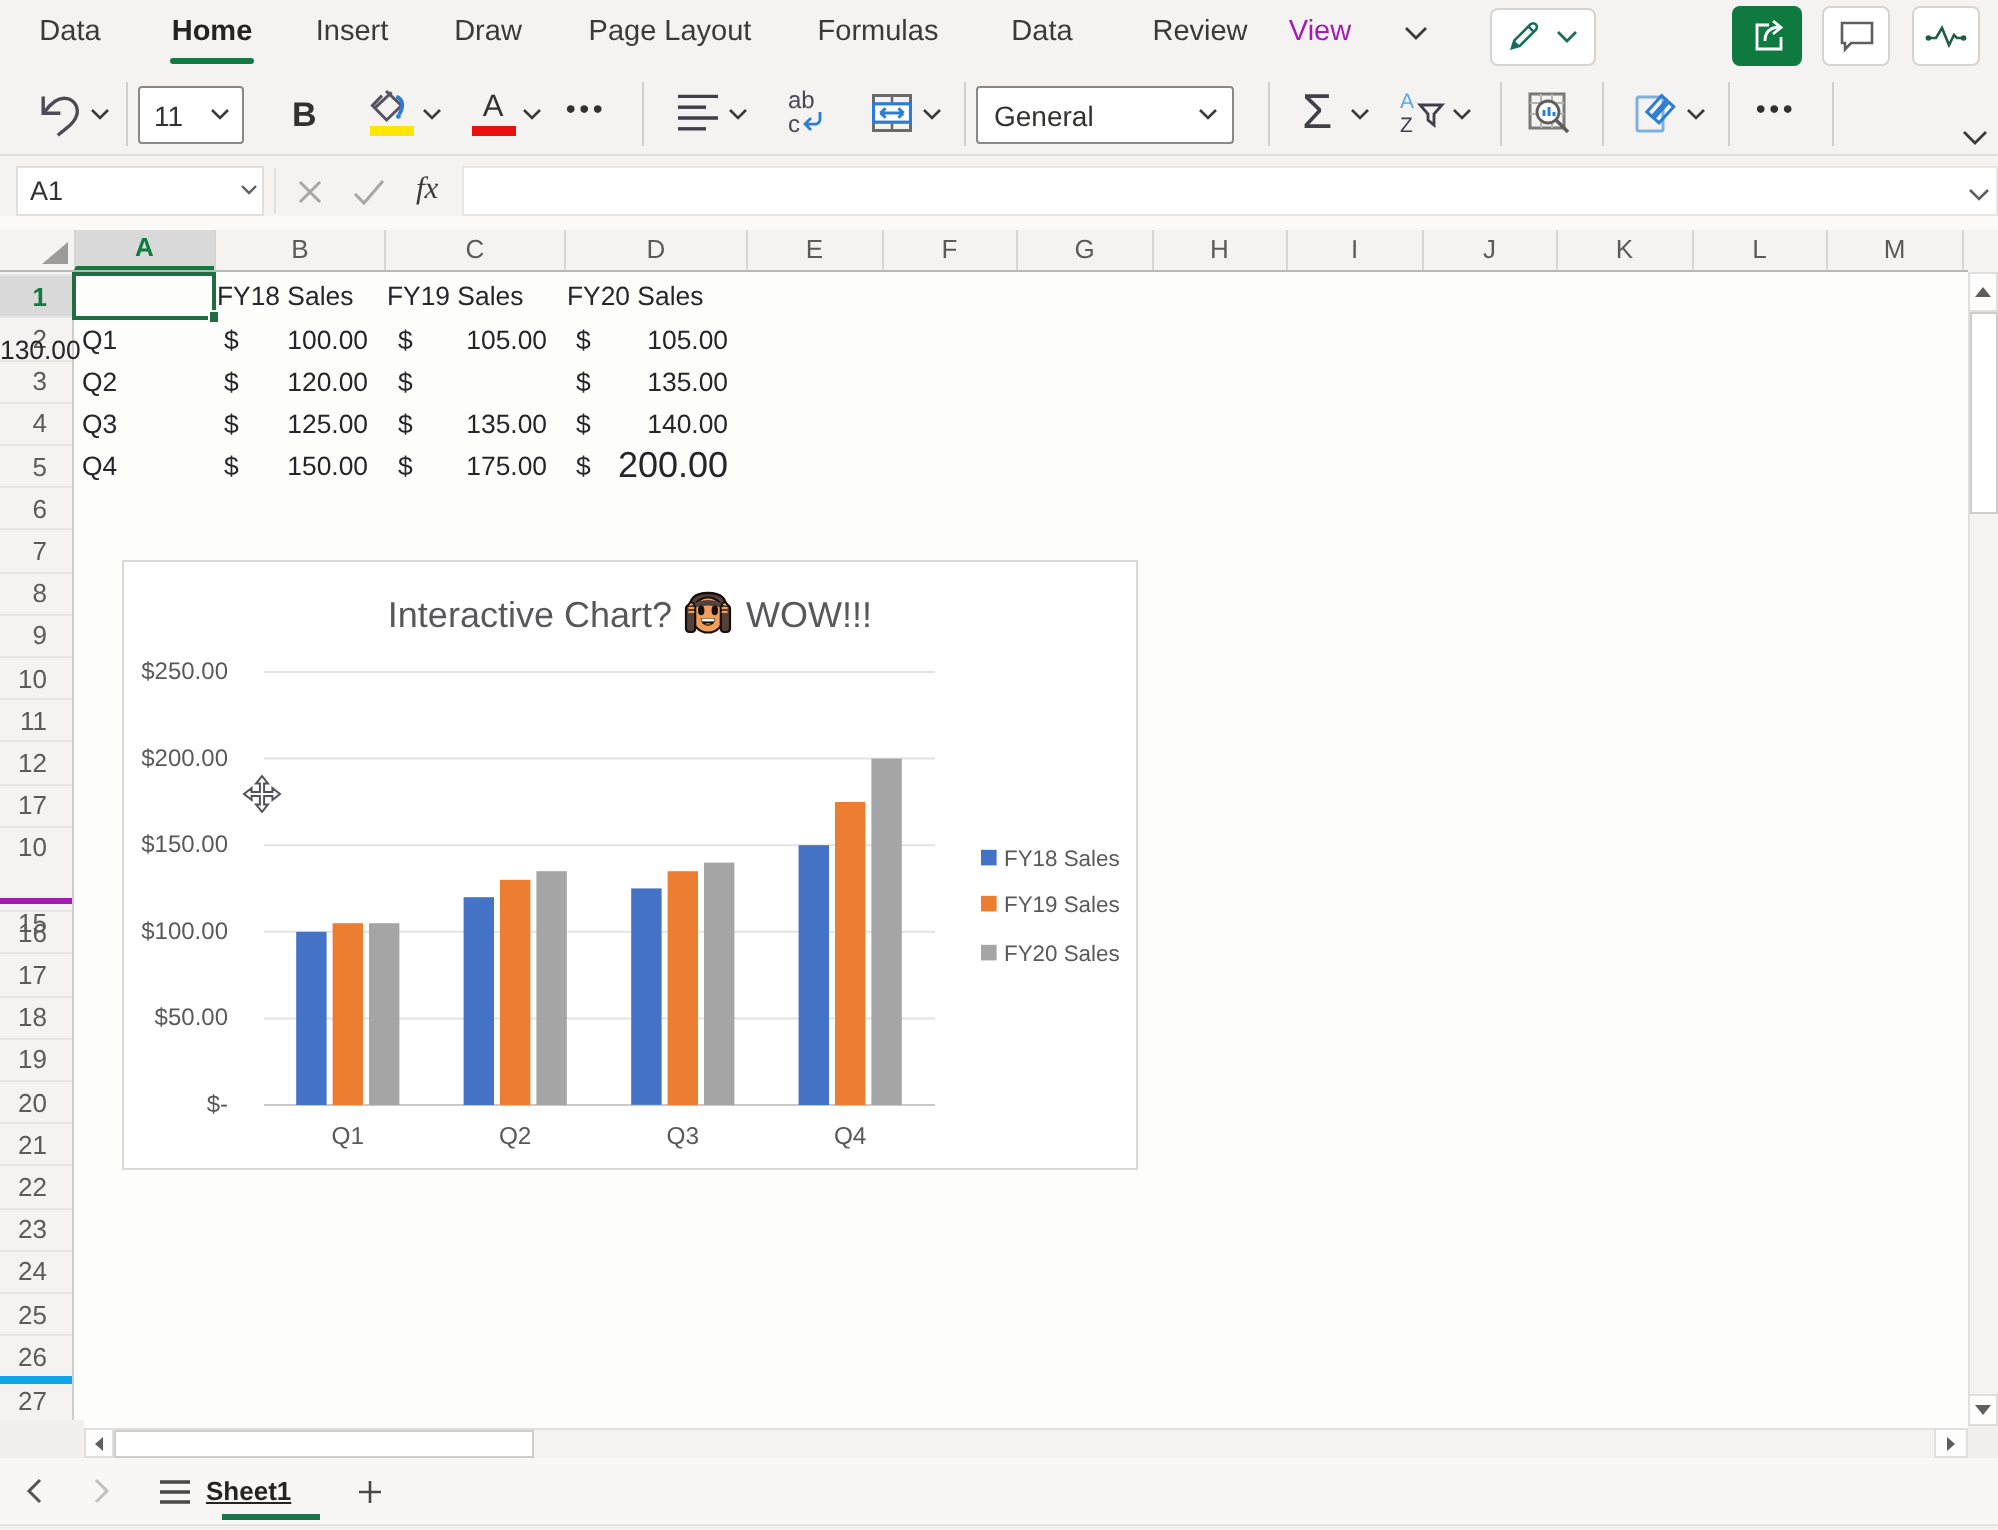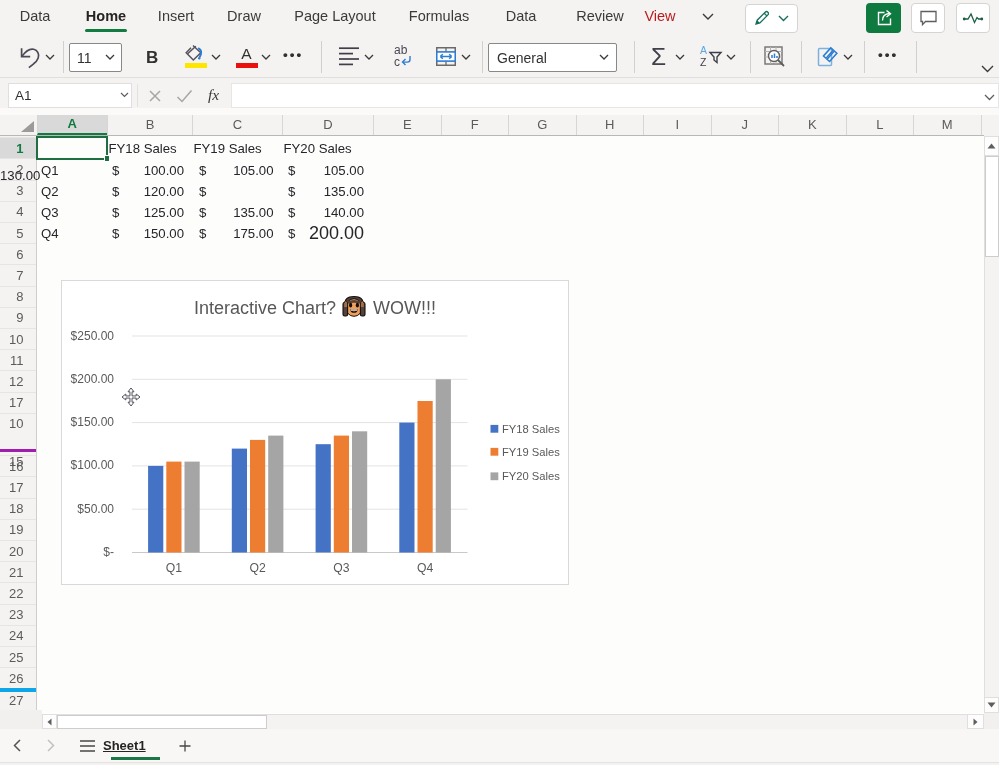--- a/index.html
+++ b/index.html
@@ -11,21 +11,21 @@
 </style></head><body>
 <div class="abs" style="left:0;top:0;width:999px;height:36px;background:#f4f3f2;"></div>
 <div class="abs" style="left:35px;top:8px;transform:translateX(-50%);font-size:14.5px;font-weight:normal;color:#3b3a39;white-space:nowrap;">Data</div>
 <div class="abs" style="left:106px;top:8px;transform:translateX(-50%);font-size:14.5px;font-weight:bold;color:#252423;white-space:nowrap;">Home</div>
 <div class="abs" style="left:176px;top:8px;transform:translateX(-50%);font-size:14.5px;font-weight:normal;color:#3b3a39;white-space:nowrap;">Insert</div>
 <div class="abs" style="left:244px;top:8px;transform:translateX(-50%);font-size:14.5px;font-weight:normal;color:#3b3a39;white-space:nowrap;">Draw</div>
 <div class="abs" style="left:335px;top:8px;transform:translateX(-50%);font-size:14.5px;font-weight:normal;color:#3b3a39;white-space:nowrap;">Page Layout</div>
 <div class="abs" style="left:439px;top:8px;transform:translateX(-50%);font-size:14.5px;font-weight:normal;color:#3b3a39;white-space:nowrap;">Formulas</div>
 <div class="abs" style="left:521px;top:8px;transform:translateX(-50%);font-size:14.5px;font-weight:normal;color:#3b3a39;white-space:nowrap;">Data</div>
 <div class="abs" style="left:600px;top:8px;transform:translateX(-50%);font-size:14.5px;font-weight:normal;color:#3b3a39;white-space:nowrap;">Review</div>
-<div class="abs" style="left:660px;top:8px;transform:translateX(-50%);font-size:14.5px;font-weight:normal;color:#b91c1c;white-space:nowrap;">View</div>
+<div class="abs" style="left:660px;top:8px;transform:translateX(-50%);font-size:14.5px;font-weight:normal;color:#a21caf;white-space:nowrap;">View</div>
 <div class="abs" style="left:85px;top:29px;width:42px;height:3px;background:#117c41;border-radius:2px;"></div>
 <div class="ic" style="left:700px;top:8px;width:16px;height:16px;">
     <svg width="12" height="7" viewBox="0 0 12 7">
       <path d="M1 1 L6 6 L11 1" fill="none" stroke="#3b3a39" stroke-width="1.4"></path>
     </svg>
   </div>
 <div class="abs" style="left:745px;top:4px;width:53px;height:29px;background:#fff;border:1px solid #d6d4d2;border-radius:4px;"></div>
 <div class="ic" style="left:752px;top:8px;width:20px;height:20px;">
     <svg width="18" height="18" viewBox="0 0 18 18">
       <g fill="none" stroke="#156e5a" stroke-width="1.3">

